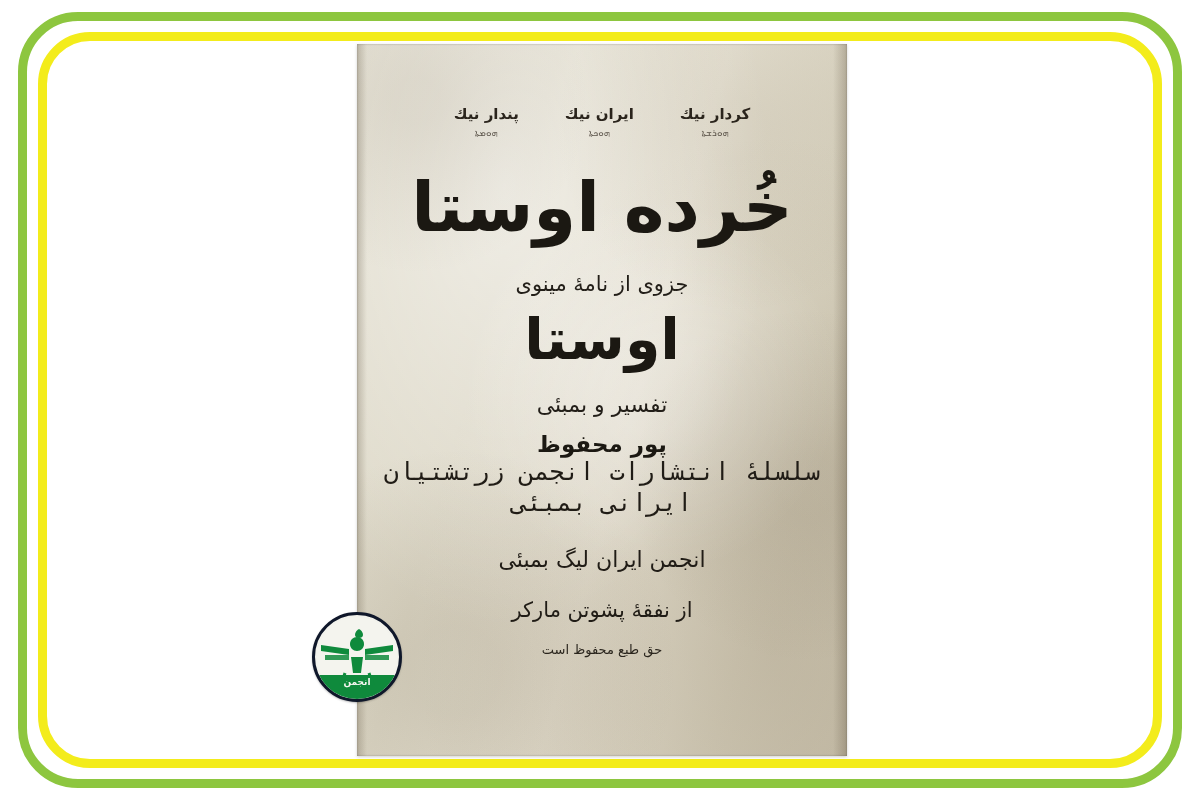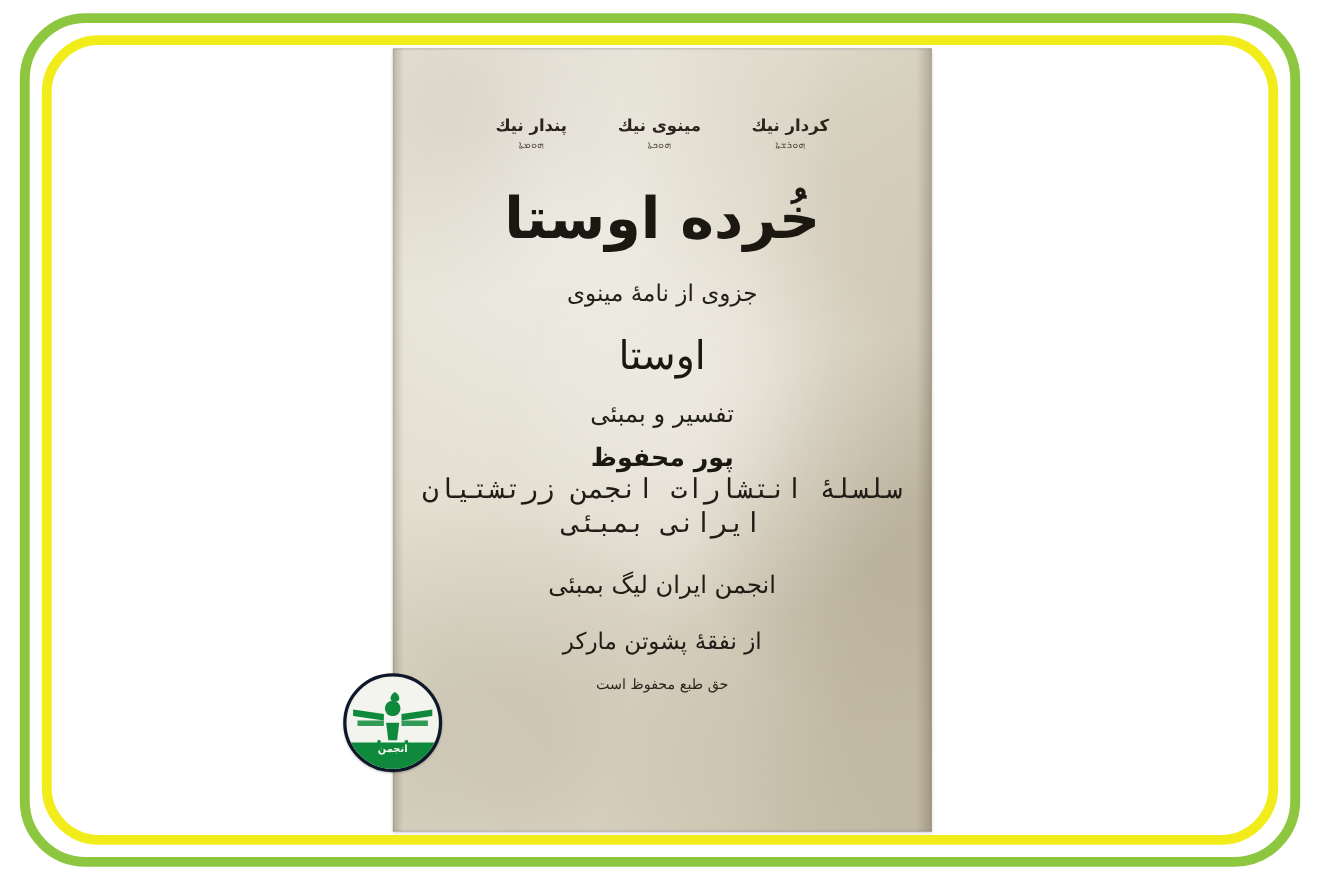--- a/index.html
+++ b/index.html
@@ -119,35 +119,35 @@
     margin-top: 4px;
     font-size: 10px;
     color: #3a3228;
     opacity: 0.82;
     font-family: "DejaVu Sans", sans-serif;
     transform: scaleY(0.9);
   }
 
   .title-main {
     margin-top: 34px;
-    font-size: 52px;
+    font-size: 69px;
     font-weight: 700;
     color: #1b1812;
     letter-spacing: 2px;
     line-height: 1;
   }
   .subtitle-1 {
     margin-top: 30px;
     font-size: 21px;
     color: #221e18;
   }
   .title-second {
-    margin-top: 26px;
-    font-size: 36px;
-    font-weight: 400;
+    margin-top: 14px;
+    font-size: 57px;
+    font-weight: 700;
     color: #1b1812;
     line-height: 1.05;
   }
   .line-compile {
     margin-top: 22px;
     font-size: 22px;
     color: #221e18;
   }
   .line-author {
     margin-top: 14px;
@@ -216,21 +216,21 @@
     <div class="cover-edge-right"></div>
 
     <div class="cover-inner">
 
       <div class="motto-row">
         <div class="motto">
           <div class="fa">پندار نيك</div>
           <div class="av">ܗܘܡܬܐ</div>
         </div>
         <div class="motto">
-          <div class="fa">مینوی نيك</div>
+          <div class="fa">ایران نيك</div>
           <div class="av">ܗܘܟܬܐ</div>
         </div>
         <div class="motto">
           <div class="fa">كردار نيك</div>
           <div class="av">ܗܘܪܫܬܐ</div>
         </div>
       </div>
 
       <div class="title-main">خُرده اوستا</div>
       <div class="subtitle-1">جزوی از نامهٔ مینوی</div>

